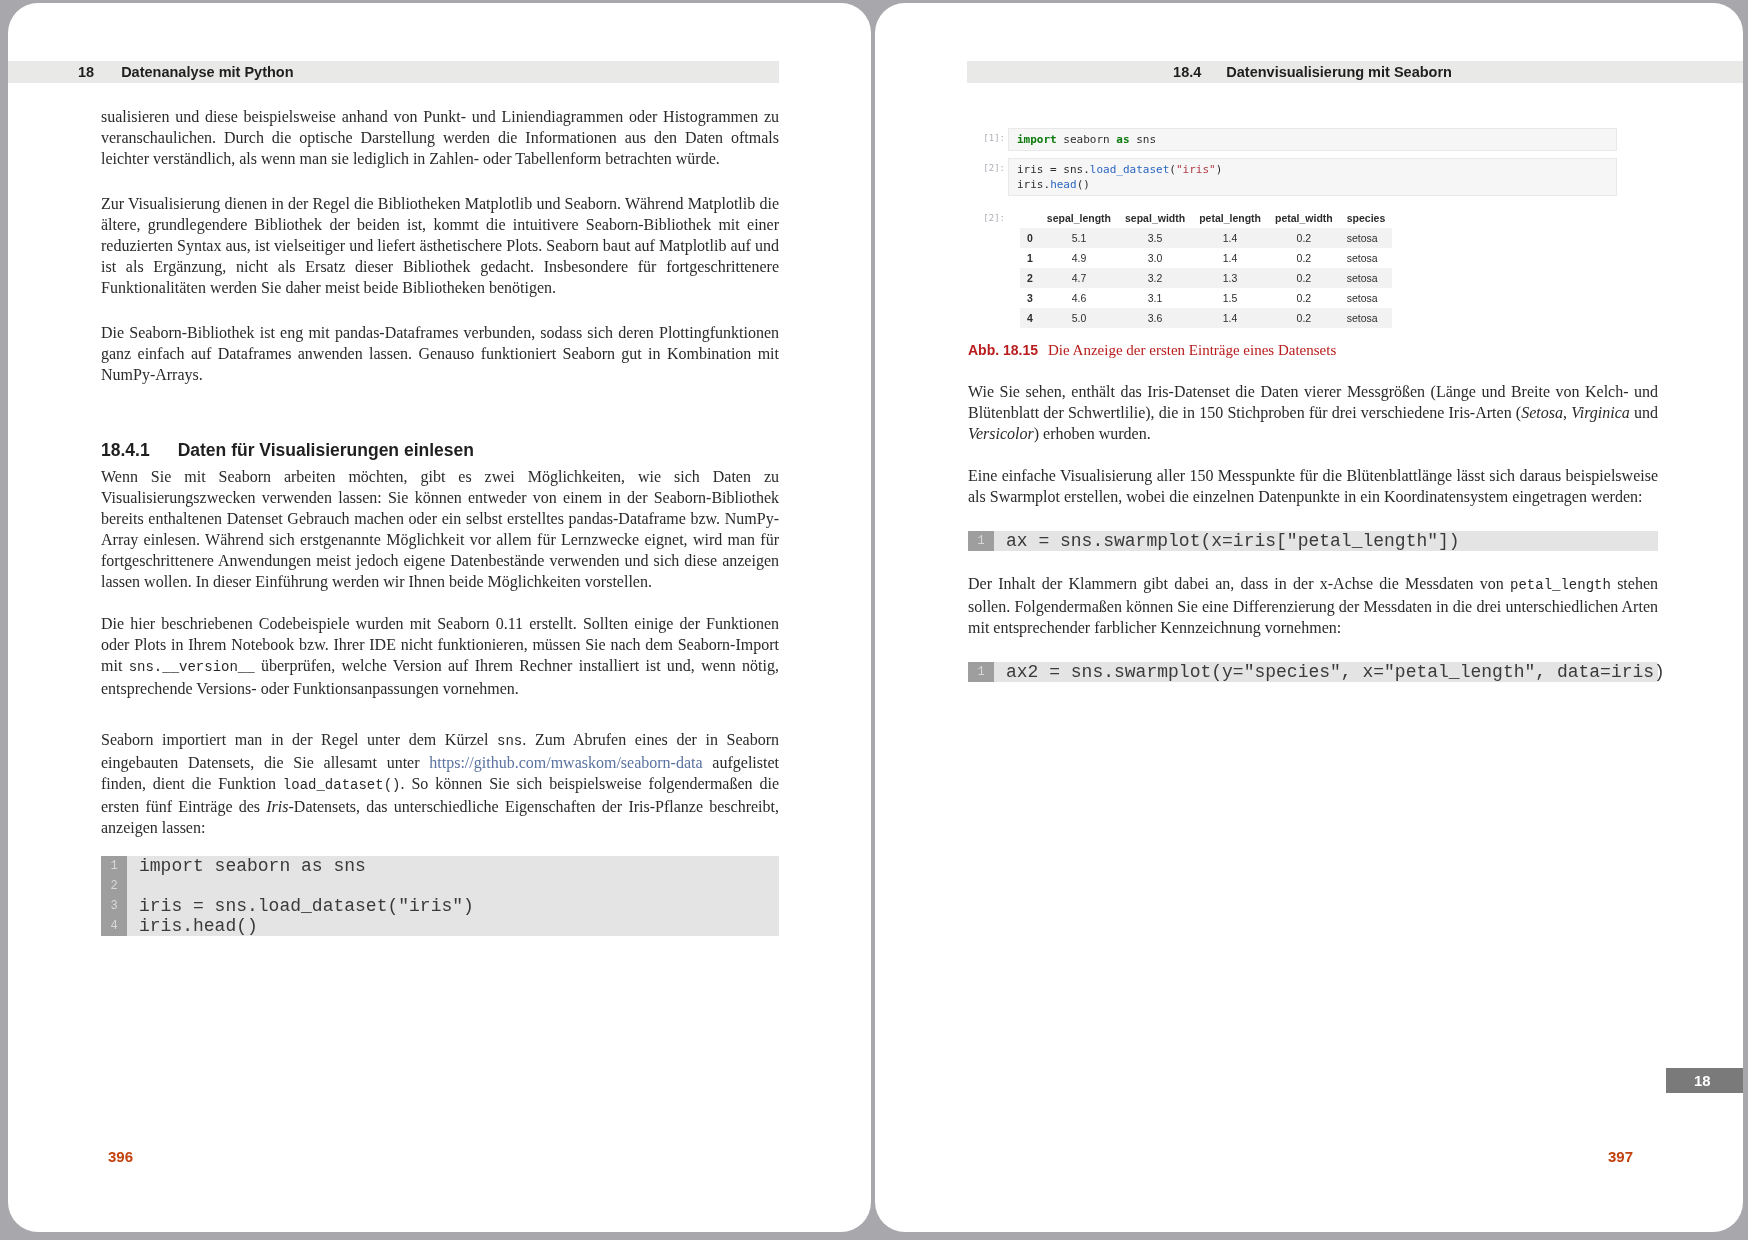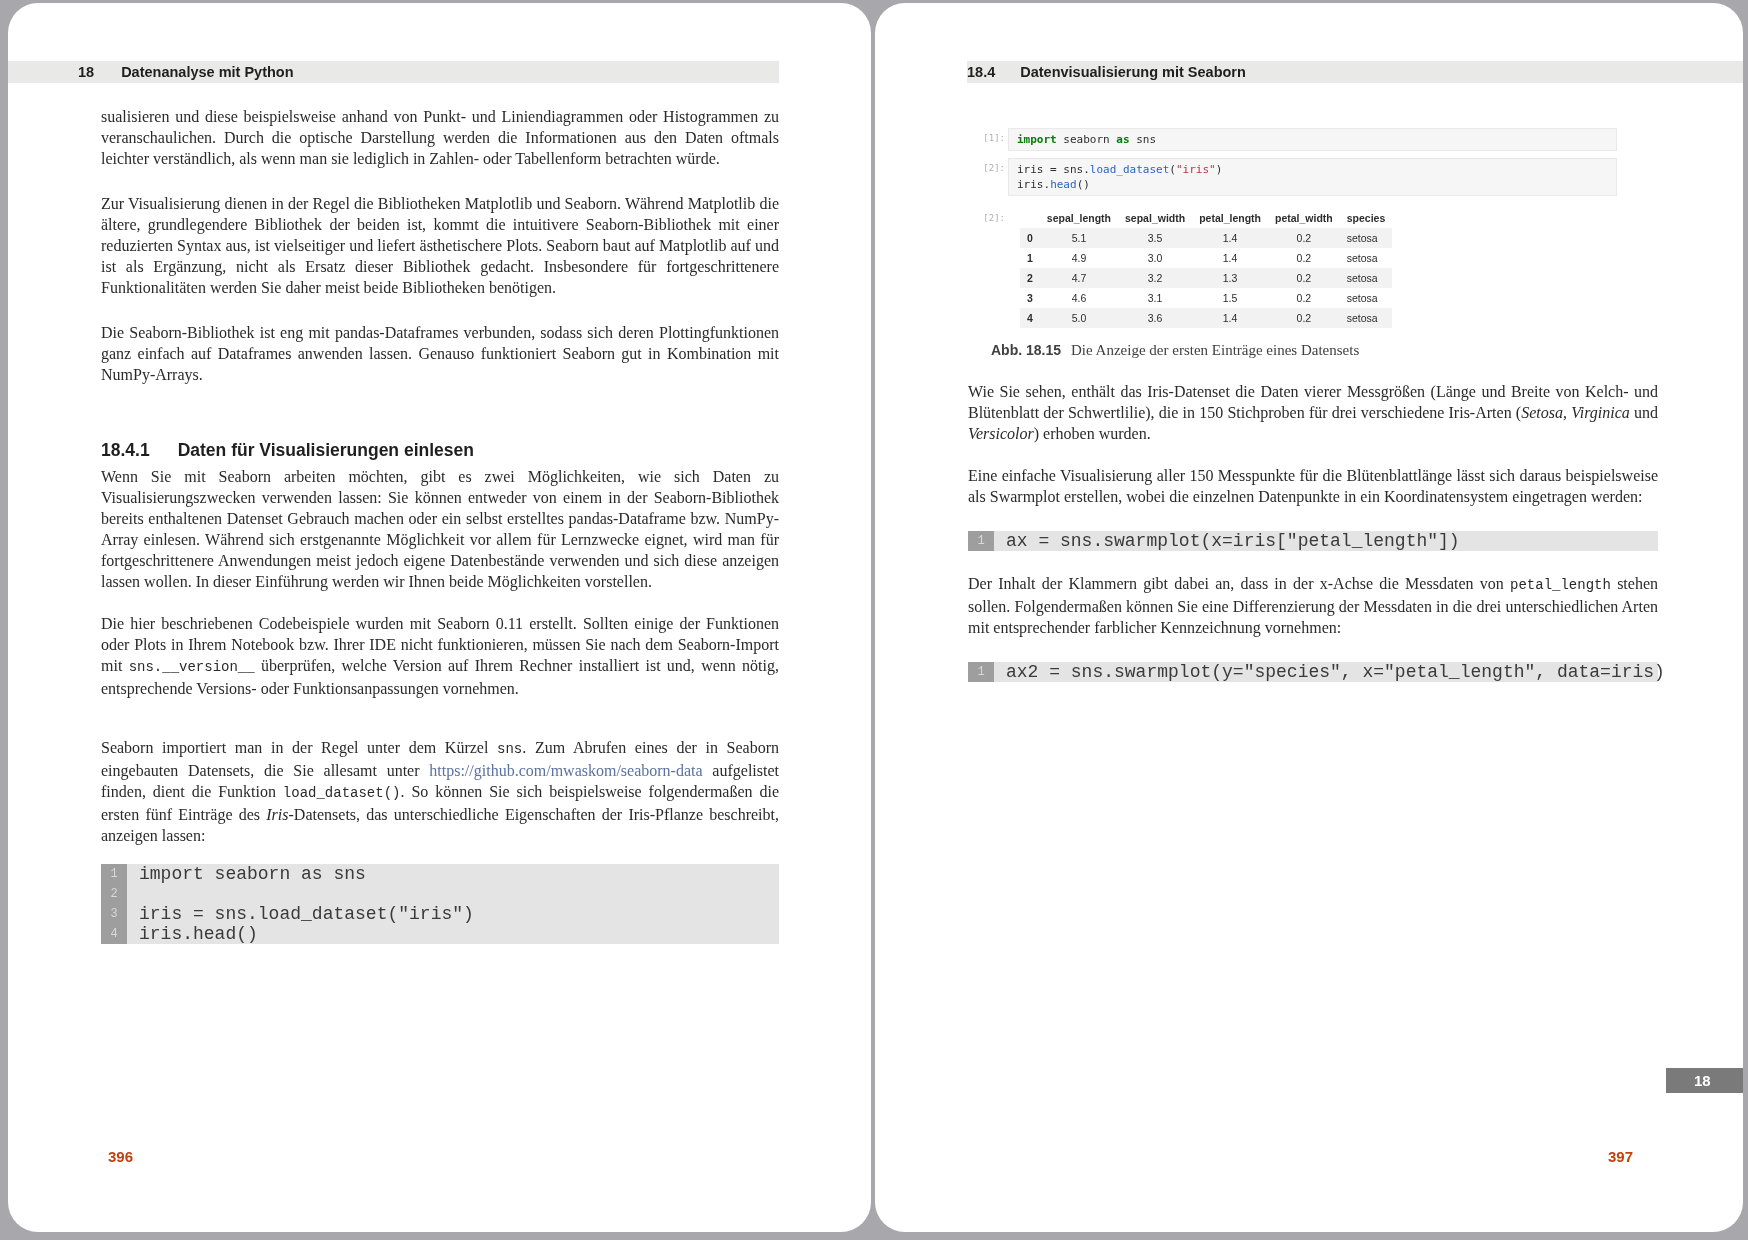--- a/index.html
+++ b/index.html
@@ -8,35 +8,35 @@
   .spread { position:relative; width:1748px; height:1240px; background:#a8a8ac; overflow:hidden; }
   .page { position:absolute; top:3px; height:1229px; background:#ffffff;border-radius:30px; }
   .page-left  { left:8px;   width:863px; }
   .page-right { left:875px; width:868px; }
 
   
   .runhead { position:absolute; top:58px; height:22px; background:#e9e9e8;
              font-family:"Liberation Sans", sans-serif; font-weight:bold; font-size:14.5px;
              color:#1f1f1f; display:flex; align-items:center; }
   .runhead-left  { left:0; width:771px; }
-  .runhead-right { left:92px; right:0; justify-content:flex-start; padding-right:85px; }
+  .runhead-right { left:92px; right:0; justify-content:center; padding-right:85px; }
   .rh-num { margin-right:27px; }
   .runhead-left .rh-num { margin-left:70px; }
   .runhead-right .rh-num { margin-right:25px; }
 
   
   .col { position:absolute; }
   .col-left  { left:93px; top:103px; width:678px; }
   .col-right { left:93px; top:125px; width:690px; }
   .body-p { font-size:16px; line-height:21px; text-align:justify; hyphens:auto; color:#2a2a2a; }
   .s-mono { font-family:"Liberation Mono", monospace; font-size:14px; }
   .s-link { color:#5a72a0; text-decoration:none; }
   .s-i { font-style:italic; }
 
-  .mb-sm { margin-bottom:21px; } .mb-md { margin-bottom:24px; } .mb-lg { margin-bottom:38px; }
+  .mb-sm { margin-bottom:21px; } .mb-md { margin-bottom:24px; } .mb-lg { margin-bottom:30px; }
   .section-h { font-family:"Liberation Sans", sans-serif; font-weight:bold; font-size:17.5px;
                color:#1f1f1f; margin-top:55px; margin-bottom:5px; }
   .section-h .sec-num { margin-right:28px; }
 
   
   .code-block { background:#e4e4e4; margin-top:18px; }
   .code-row { display:flex; height:20px; }
   .code-gutter { width:26px; background:#9e9e9e; color:#d9d9d9; text-align:center;
                  font-family:"Liberation Mono", monospace; font-size:12px; line-height:20px; flex:none; }
   .code-text { font-family:"Liberation Mono", monospace; font-size:18px; line-height:20px;
@@ -57,21 +57,21 @@
 
   .nb-out { display:flex; margin-top:12px; }
   .nb-table { margin-left:15px; border-collapse:collapse;
               font-family:"Liberation Sans", sans-serif; font-size:10.5px; color:#2d2d2d; }
   .nb-table th { font-weight:bold; }
   .nb-table th, .nb-table td { height:20px; padding:0 7px; text-align:center; }
   .nb-table .c-species { text-align:left; }
   .nb-table .c-idx { text-align:left; font-weight:bold; }
   .nb-table tbody tr:nth-child(odd) { background:#f2f2f2; }
 
-  .caption { font-size:15px; color:#404040; margin-bottom:22px;margin-left:23px; }
+  .caption { font-size:15px; color:#b91c1c; margin-bottom:22px; }
   .caption-label { font-family:"Liberation Sans", sans-serif; font-weight:bold; font-size:14px;
                    margin-right:10px; }
 
   .code-single { margin-top:0; margin-bottom:22px; }
 
   .pagenum { position:absolute; font-family:"Liberation Sans", sans-serif; font-weight:bold;
              font-size:15px; color:#c2410c; top:1145px; }
   .pagenum-left { left:100px; }
   .pagenum-right { right:110px; }
 

